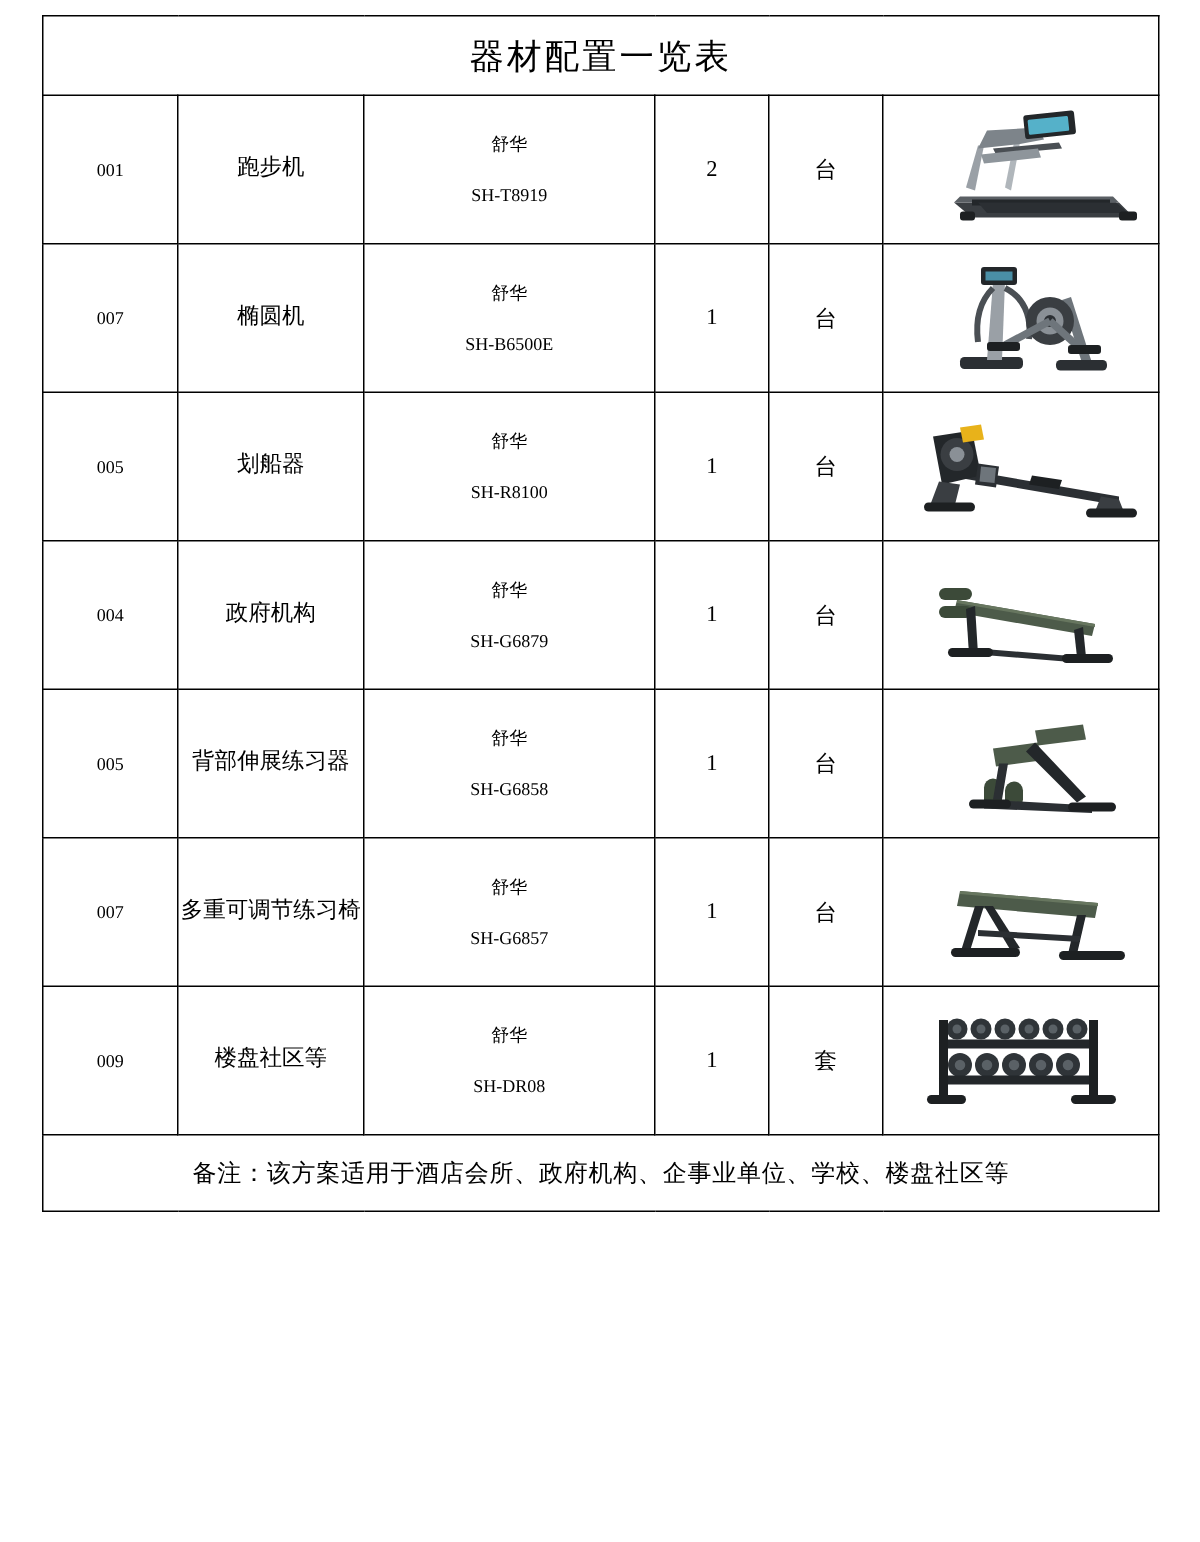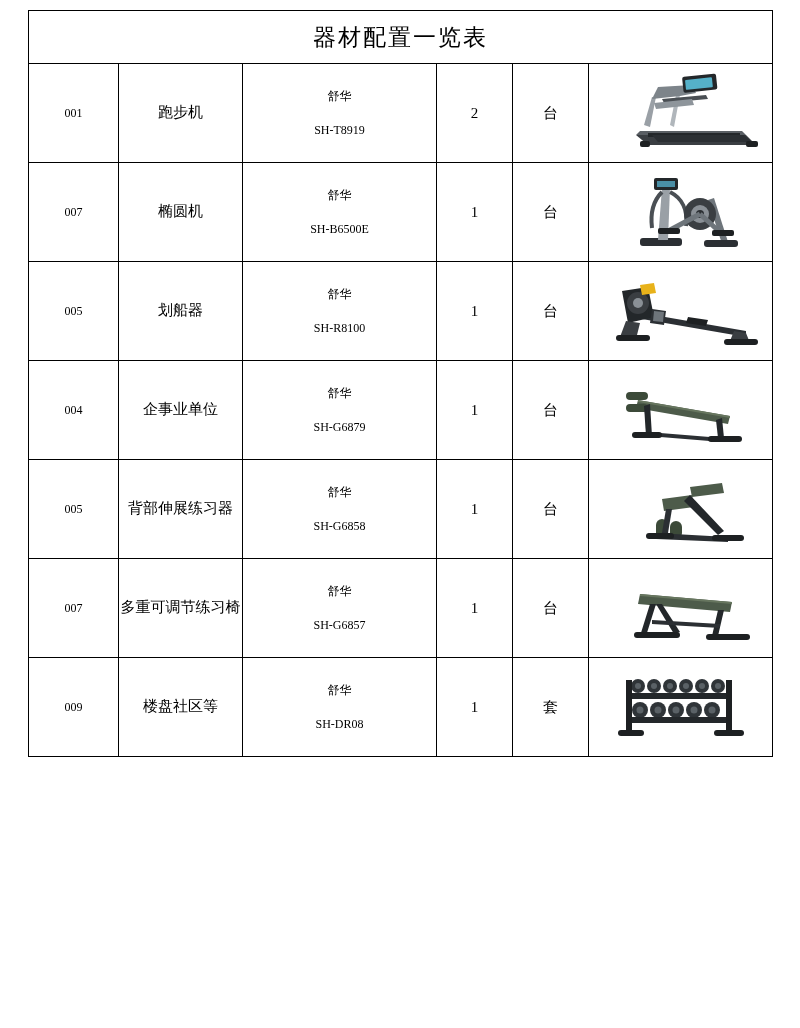--- a/index.html
+++ b/index.html
@@ -207,21 +207,21 @@
 
               <path d="M56 40 L70 42 L68 56 L54 54 Z" fill="#2b2f33"></path>
               <path d="M58 42 L68 43 L67 53 L57 52 Z" fill="#6e757b"></path>
             </svg>
           </div>
         </td>
       </tr>
 
       <tr class="row-cell">
         <td class="row-cell cell-no">004</td>
-        <td class="row-cell cell-name">企事业单位</td>
+        <td class="row-cell cell-name">政府机构</td>
         <td class="row-cell cell-model">
           <span class="brand">舒华</span>
           <span class="code">SH-G6879</span>
         </td>
         <td class="row-cell cell-qty">1</td>
         <td class="row-cell cell-unit">台</td>
         <td class="row-cell">
           <div class="pic-wrap">
             <svg width="170" height="80" viewBox="0 0 170 80">
 
@@ -352,15 +352,18 @@
               <rect x="30" y="14" width="6" height="52" fill="#1d2022"></rect>
               <rect x="130" y="14" width="6" height="52" fill="#1d2022"></rect>
 
               <rect x="22" y="64" width="26" height="6" rx="3" fill="#1d2022"></rect>
               <rect x="118" y="64" width="30" height="6" rx="3" fill="#1d2022"></rect>
             </svg>
           </div>
         </td>
       </tr>
 
+      <tr>
+        <td class="footer-cell" colspan="6">备注：该方案适用于酒店会所、政府机构、企事业单位、学校、楼盘社区等</td>
+      </tr>
     </tbody>
   </table>
 </div>
 
 </body></html>

